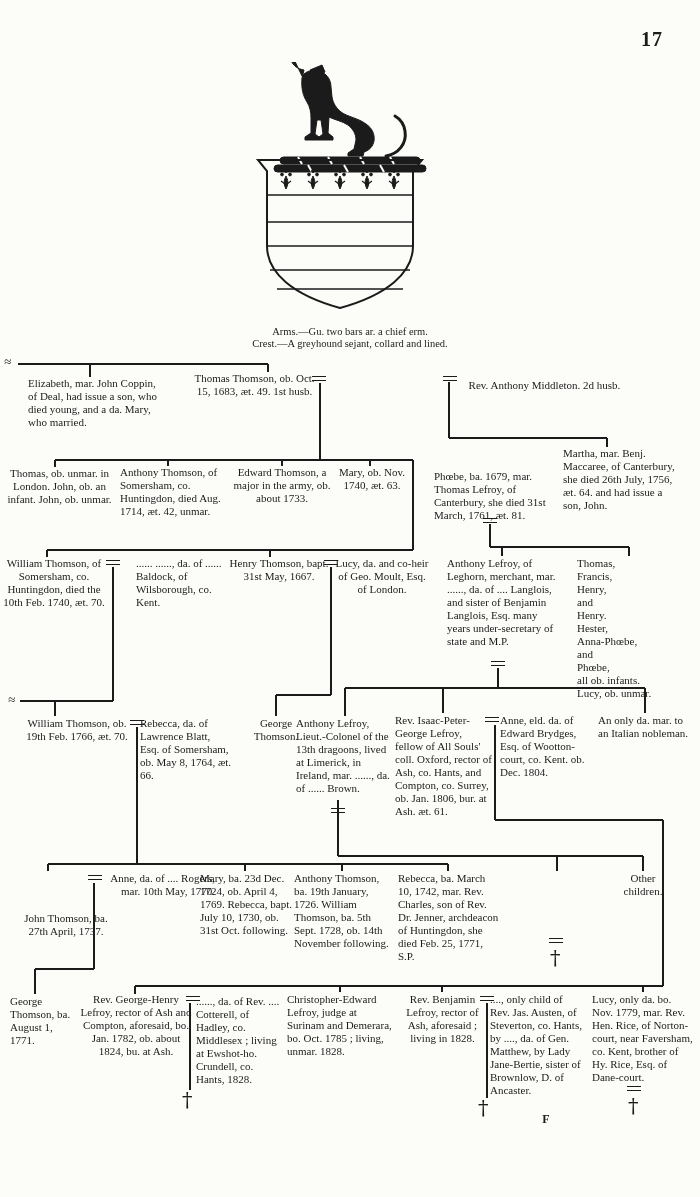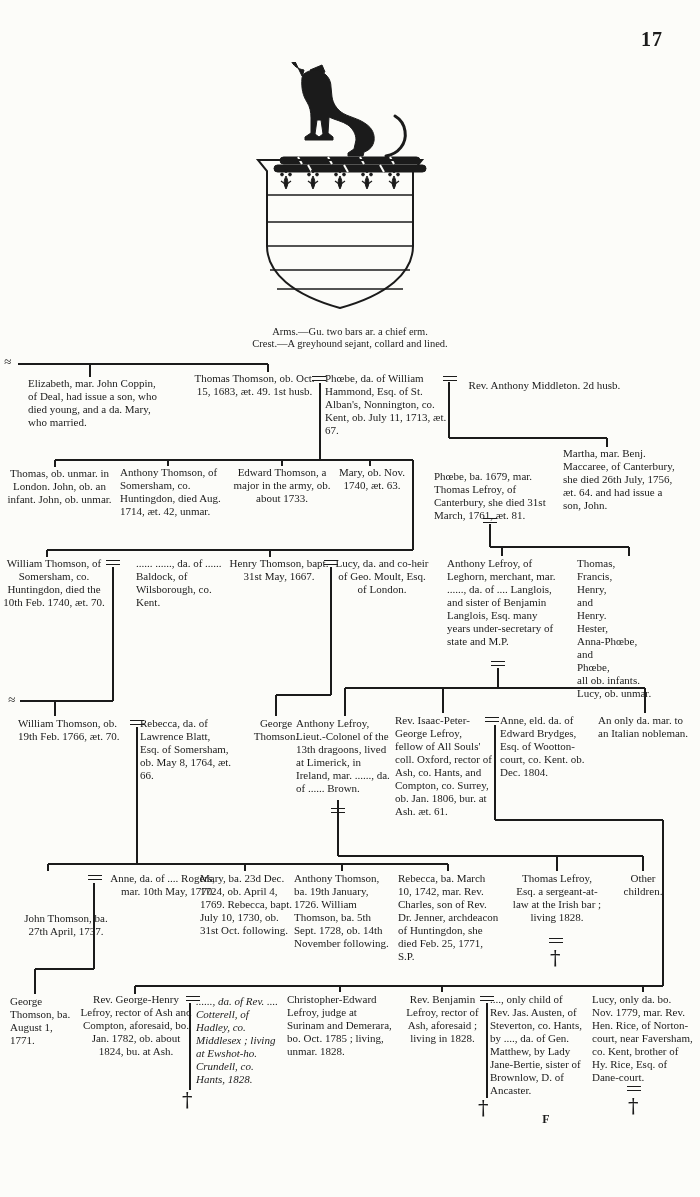--- a/index.html
+++ b/index.html
@@ -97,21 +97,20 @@
   </svg>
 
   <div id="arms-caption">
     <div><span class="lbl">Arms.</span><span>—Gu. two bars ar. a chief erm.</span></div>
     <div><span class="lbl">Crest.</span><span>—A greyhound sejant, collard and lined.</span></div>
   </div>
 
   <div id="tree">
       <div class="person" style="left: 28px; top: 377px; width: 130px; text-align: left;">Elizabeth, mar. John Coppin, of Deal, had issue a son, who died young, and a da. Mary, who married.</div>
       <div class="person" style="left: 192px; top: 372px; width: 125px; text-align: center;">Thomas Thomson, ob. Oct. 15, 1683, æt. 49. 1st husb.</div>
-      <div class="person" style="left: 325px; top: 372px; width: 122px; text-align: left;">Phœbe, da. of William Hammond, Esq. of St. Alban's, Nonnington, co. Kent, ob. July 11, 1713, æt. 67.</div>
       <div class="person" style="left: 457px; top: 372px; width: 175px; text-align: center; margin-top: 7px;">Rev. Anthony Middleton. 2d husb.</div>
       <div class="person" style="left: 563px; top: 447px; width: 120px; text-align: left;">Martha, mar. Benj. Maccaree, of Canterbury, she died 26th July, 1756, æt. 64. and had issue a son, John.</div>
       <div class="person" style="left: 2px; top: 467px; width: 115px; text-align: center;">Thomas, ob. unmar. in London. John, ob. an infant. John, ob. unmar.</div>
       <div class="person" style="left: 120px; top: 466px; width: 112px; text-align: left;">Anthony Thomson, of Somersham, co. Huntingdon, died Aug. 1714, æt. 42, unmar.</div>
       <div class="person" style="left: 233px; top: 466px; width: 98px; text-align: center;">Edward Thomson, a major in the army, ob. about 1733.</div>
       <div class="person" style="left: 336px; top: 466px; width: 72px; text-align: center;">Mary, ob. Nov. 1740, æt. 63.</div>
       <div class="person" style="left: 434px; top: 470px; width: 126px; text-align: left;">Phœbe, ba. 1679, mar. Thomas Lefroy, of Canterbury, she died 31st March, 1761, æt. 81.</div>
       <div class="person" style="left: 0px; top: 557px; width: 108px; text-align: center;">William Thomson, of Somersham, co. Huntingdon, died the 10th Feb. 1740, æt. 70.</div>
       <div class="person" style="left: 136px; top: 557px; width: 102px; text-align: left;">...... ......, da. of ...... Baldock, of Wilsborough, co. Kent.</div>
       <div class="person" style="left: 228px; top: 557px; width: 102px; text-align: center;">Henry Thomson, bapt. 31st May, 1667.</div>
@@ -121,37 +120,36 @@
 Francis,
 Henry,
    and
 Henry.
 Hester,
 Anna-Phœbe,
    and
 Phœbe,
 all ob. infants.
 Lucy, ob. unmar.</div>
-      <div class="person" style="left: 18px; top: 717px; width: 118px; ">William Thomson, ob. 19th Feb. 1766, æt. 70.</div>
+      <div class="person" style="left: 18px; top: 717px; width: 118px; text-align: center;">William Thomson, ob. 19th Feb. 1766, æt. 70.</div>
       <div class="person" style="left: 140px; top: 717px; width: 92px; text-align: left;">Rebecca, da. of Lawrence Blatt, Esq. of Somersham, ob. May 8, 1764, æt. 66.</div>
       <div class="person" style="left: 246px; top: 717px; width: 60px; text-align: center;">George Thomson.</div>
       <div class="person" style="left: 296px; top: 717px; width: 96px; text-align: left;">Anthony Lefroy, Lieut.-Colonel of the 13th dragoons, lived at Limerick, in Ireland, mar. ......, da. of ...... Brown.</div>
       <div class="person" style="left: 395px; top: 714px; width: 97px; text-align: left;">Rev. Isaac-Peter-George Lefroy, fellow of All Souls' coll. Oxford, rector of Ash, co. Hants, and Compton, co. Surrey, ob. Jan. 1806, bur. at Ash. æt. 61.</div>
       <div class="person" style="left: 500px; top: 714px; width: 92px; text-align: left;">Anne, eld. da. of Edward Brydges, Esq. of Wootton-court, co. Kent. ob. Dec. 1804.</div>
       <div class="person" style="left: 598px; top: 714px; width: 97px; text-align: left;">An only da. mar. to an Italian nobleman.</div>
       <div class="person" style="left: 5px; top: 912px; width: 88px; text-align: center; margin-left: 17px;">John Thomson, ba. 27th April, 1737.</div>
       <div class="person" style="left: 97px; top: 872px; width: 118px; text-align: right;">Anne, da. of .... Rogers, mar. 10th May, 1770.</div>
       <div class="person" style="left: 200px; top: 872px; width: 92px; text-align: left;">Mary, ba. 23d Dec. 1724, ob. April 4, 1769. Rebecca, bapt. July 10, 1730, ob. 31st Oct. following.</div>
       <div class="person" style="left: 294px; top: 872px; width: 100px; text-align: left;">Anthony Thomson, ba. 19th January, 1726. William Thomson, ba. 5th Sept. 1728, ob. 14th November following.</div>
       <div class="person" style="left: 398px; top: 872px; width: 103px; text-align: left;">Rebecca, ba. March 10, 1742, mar. Rev. Charles, son of Rev. Dr. Jenner, archdeacon of Huntingdon, she died Feb. 25, 1771, S.P.</div>
-      <div class="person" style="left: 512px; top: 872px; width: 90px; text-align: center;">Thomas Lefroy, Esq. a sergeant-at-law at the Irish bar ; living 1828.</div>
       <div class="person" style="left: 612px; top: 872px; width: 62px; text-align: center;">Other children.</div>
       <div class="person" style="left: 10px; top: 995px; width: 66px; text-align: left;">George Thomson, ba. August 1, 1771.</div>
       <div class="person" style="left: 80px; top: 993px; width: 112px; text-align: center;">Rev. George-Henry Lefroy, rector of Ash and Compton, aforesaid, bo. Jan. 1782, ob. about 1824, bu. at Ash.</div>
-      <div class="person" style="left: 196px; top: 995px; width: 87px; text-align: left; font-style: italic;">......, da. of Rev. .... Cotterell, of Hadley, co. Middlesex ; living at Ewshot-ho. Crundell, co. Hants, 1828.</div>
+      <div class="person" style="left: 196px; top: 995px; width: 87px; text-align: left;">......, da. of Rev. .... Cotterell, of Hadley, co. Middlesex ; living at Ewshot-ho. Crundell, co. Hants, 1828.</div>
       <div class="person" style="left: 287px; top: 993px; width: 108px; text-align: left;">Christopher-Edward Lefroy, judge at Surinam and Demerara, bo. Oct. 1785 ; living, unmar. 1828.</div>
       <div class="person" style="left: 400px; top: 993px; width: 85px; text-align: center;">Rev. Benjamin Lefroy, rector of Ash, aforesaid ; living in 1828.</div>
       <div class="person" style="left: 490px; top: 993px; width: 92px; text-align: left;">...., only child of Rev. Jas. Austen, of Steverton, co. Hants, by ...., da. of Gen. Matthew, by Lady Jane-Bertie, sister of Brownlow, D. of Ancaster.</div>
       <div class="person" style="left: 592px; top: 993px; width: 102px; text-align: left;">Lucy, only da. bo. Nov. 1779, mar. Rev. Hen. Rice, of Norton-court, near Faversham, co. Kent, brother of Hy. Rice, Esq. of Dane-court.</div>
       <div class="line" style="left: 18px; top: 363.4px; width: 250px; height: 1.2px;"></div>
       <div class="line" style="left: 89.4px; top: 364px; width: 1.2px; height: 13px;"></div>
       <div class="line" style="left: 267.4px; top: 364px; width: 1.2px; height: 8px;"></div>
       <div class="line" style="left: 319.4px; top: 383px; width: 1.2px; height: 77px;"></div>
       <div class="line" style="left: 448.4px; top: 382px; width: 1.2px; height: 56px;"></div>
       <div class="line" style="left: 449px; top: 437.4px; width: 158px; height: 1.2px;"></div>

